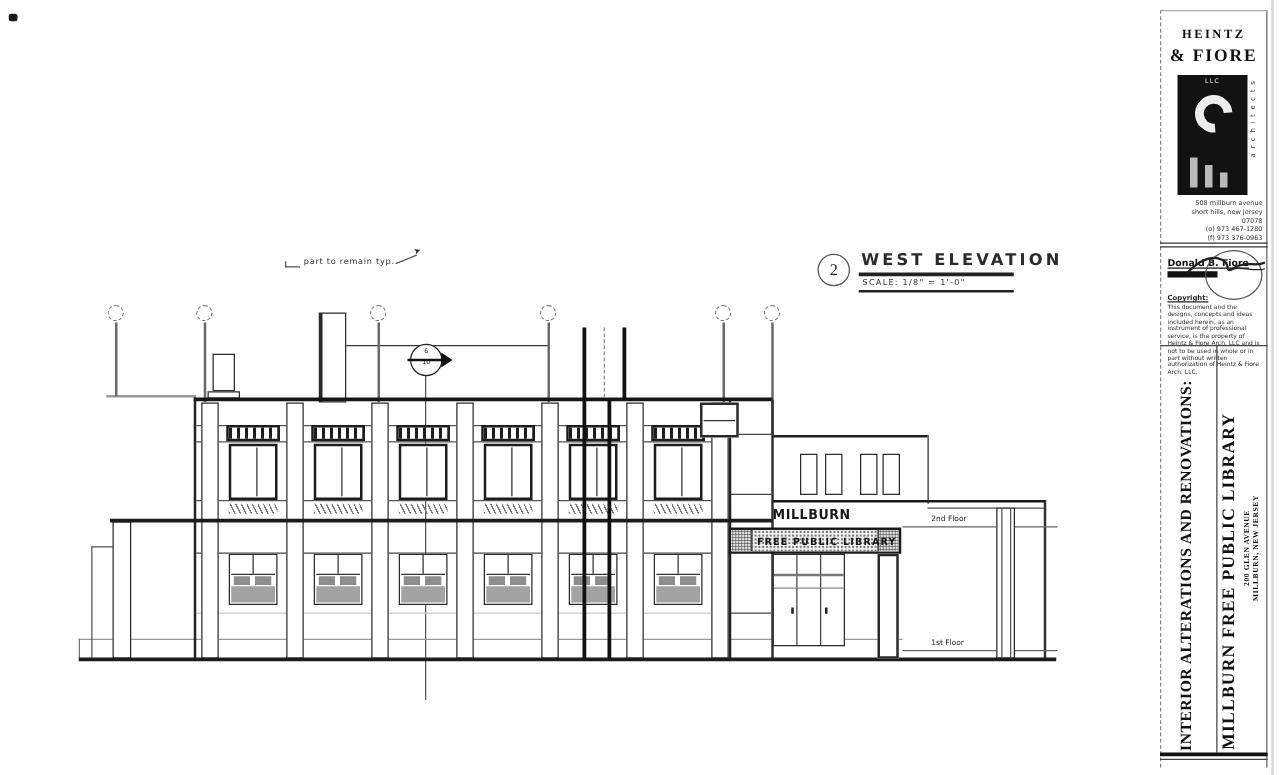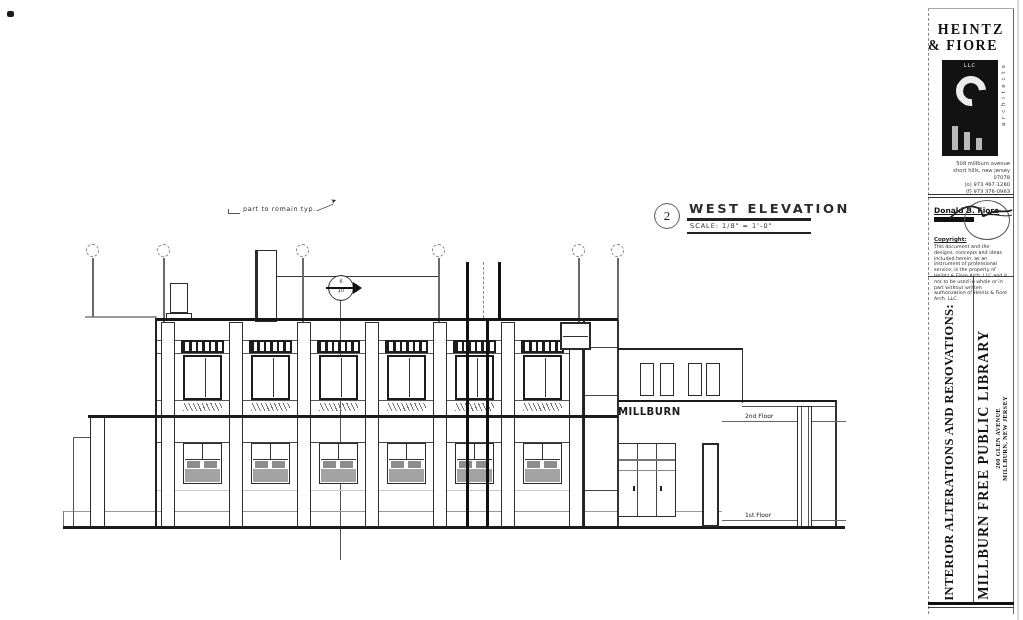--- a/index.html
+++ b/index.html
@@ -97,20 +97,26 @@
     <div class="ln" style="left:742px;top:348px;width:1px;height:55px;background:#333;"></div>
     <div class="ln z4" style="left:618px;top:400px;width:218px;height:2px;background:#1a1a1a;"></div>
     <div class="ln" style="left:742px;top:406px;width:94px;height:1px;background:#555;"></div>
     <div class="ln" style="left:835px;top:400px;width:1.5px;height:127px;background:#333;"></div>
     <div class="box" style="left:797px;top:406px;width:15px;height:121px;background:#fff;z-index:2;">
       <div class="ln" style="left:3px;top:0;width:1px;height:100%;background:#555;"></div>
       <div class="ln" style="left:10px;top:0;width:1px;height:100%;background:#555;"></div>
     </div>
 
     <div class="t" style="left:618px;top:405px;font-size:11px;font-weight:bold;letter-spacing:.5px;color:#1a1a1a;transform:scaleX(.92);transform-origin:left;">MILLBURN</div>
+    <div class="abs z4" style="left:583px;top:422px;width:138px;height:21px;border:2px solid #1a1a1a;box-sizing:border-box;">
+      <div class="abs stipple" style="left:0;top:0;width:100%;height:100%;"></div>
+      <div class="abs stipple-dense" style="left:0;top:0;width:17px;height:100%;border-right:1.5px solid #1a1a1a;box-sizing:border-box;"></div>
+      <div class="abs stipple-dense" style="right:0;top:0;width:17px;height:100%;border-left:1.5px solid #1a1a1a;box-sizing:border-box;"></div>
+      <div class="abs t" style="left:18px;top:5px;width:100px;text-align:center;font-size:8px;font-weight:bold;letter-spacing:1px;color:#151515;transform:scaleX(.95);">FREE PUBLIC LIBRARY</div>
+    </div>
 
     <div class="abs" style="left:618px;top:443px;width:58px;height:74px;border:1.5px solid #2a2a2a;box-sizing:border-box;background:#fff;z-index:3;">
       <div class="ln" style="left:18px;top:0;width:1px;height:100%;background:#444;"></div>
       <div class="ln" style="left:37px;top:0;width:1px;height:100%;background:#444;"></div>
       <div class="ln" style="left:0;top:15px;width:100%;height:2px;background:#777;"></div>
       <div class="ln" style="left:0;top:26px;width:100%;height:1px;background:#888;"></div>
       <div class="ln" style="left:14px;top:42px;width:2px;height:5px;background:#222;"></div>
       <div class="ln" style="left:41px;top:42px;width:2px;height:5px;background:#222;"></div>
     </div>
     <div class="box z4" style="left:702px;top:443px;width:17px;height:84px;border-width:2px;background:#fff;"></div>
@@ -207,22 +213,22 @@
       <div class="wingwin" style="left:660px;top:363px;width:14px;height:33px"></div>
       <div class="wingwin" style="left:688px;top:363px;width:14px;height:33px"></div>
       <div class="wingwin" style="left:706px;top:363px;width:14px;height:33px"></div>
     </div>
 
   <div class="abs" style="left:928px;top:8px;width:88px;height:606px;">
     <div class="abs" style="left:0;top:0;height:100%;border-left:1px dashed #888;"></div>
     <div class="abs" style="left:85px;top:0;width:1px;height:100%;background:#666;"></div>
     <div class="ln" style="left:0;top:0;width:86px;height:1px;background:#aaa;"></div>
 
-    <div class="t serif" style="left:0;top:14px;width:86px;text-align:center;font-size:14px;font-weight:bold;letter-spacing:2px;color:#111;">HEINTZ</div>
-    <div class="t serif" style="left:0;top:30px;width:86px;font-size:14px;font-weight:bold;letter-spacing:1.5px;color:#111;">&amp; FIORE</div>
+    <div class="t serif" style="left:0;top:14px;width:86px;text-align:center;font-size:10px;font-weight:bold;letter-spacing:2px;color:#111;">HEINTZ</div>
+    <div class="t serif" style="left:0;top:30px;width:86px;text-align:center;font-size:14px;font-weight:bold;letter-spacing:1.5px;color:#111;">&amp; FIORE</div>
 
     <div class="abs" style="left:14px;top:52px;width:56px;height:96px;background:#121212;">
       <div class="t" style="left:0;top:2px;width:100%;text-align:center;font-size:5px;color:#eee;letter-spacing:1px;">LLC</div>
       <div class="abs" style="left:14px;top:16px;width:30px;height:30px;border:7px solid #ececec;border-radius:50%;border-right-color:transparent;box-sizing:border-box;transform:rotate(40deg);"></div>
       <div class="abs" style="left:10px;top:66px;width:6px;height:24px;background:#b9b9b9;"></div>
       <div class="abs" style="left:22px;top:72px;width:6px;height:18px;background:#b9b9b9;"></div>
       <div class="abs" style="left:34px;top:78px;width:6px;height:12px;background:#b9b9b9;"></div>
     </div>
     <div class="vert" style="left:72px;top:56px;font-size:5.5px;color:#333;letter-spacing:1px;font-family:'DejaVu Sans',sans-serif;">a r c h i t e c t s</div>
 

